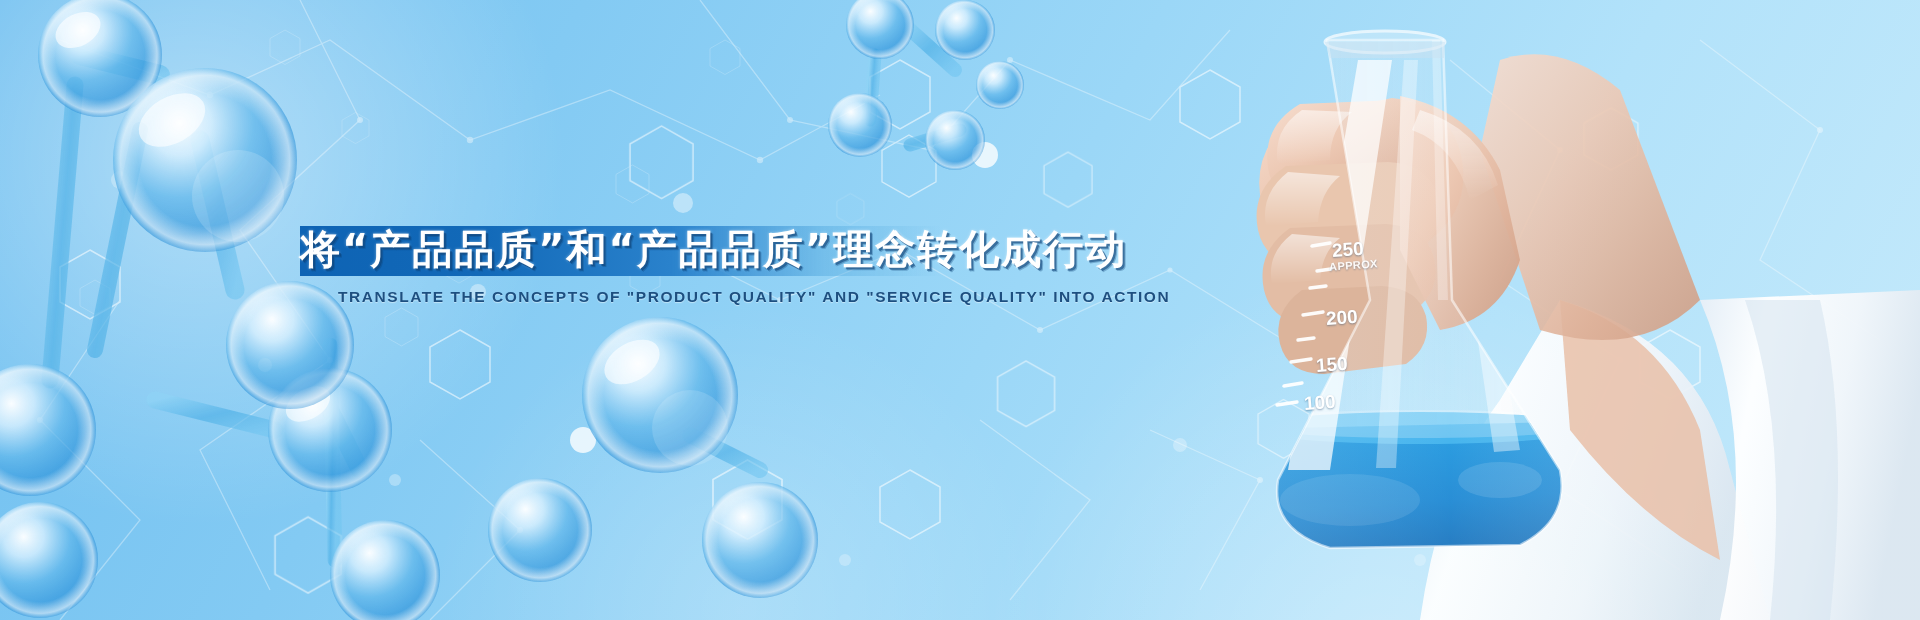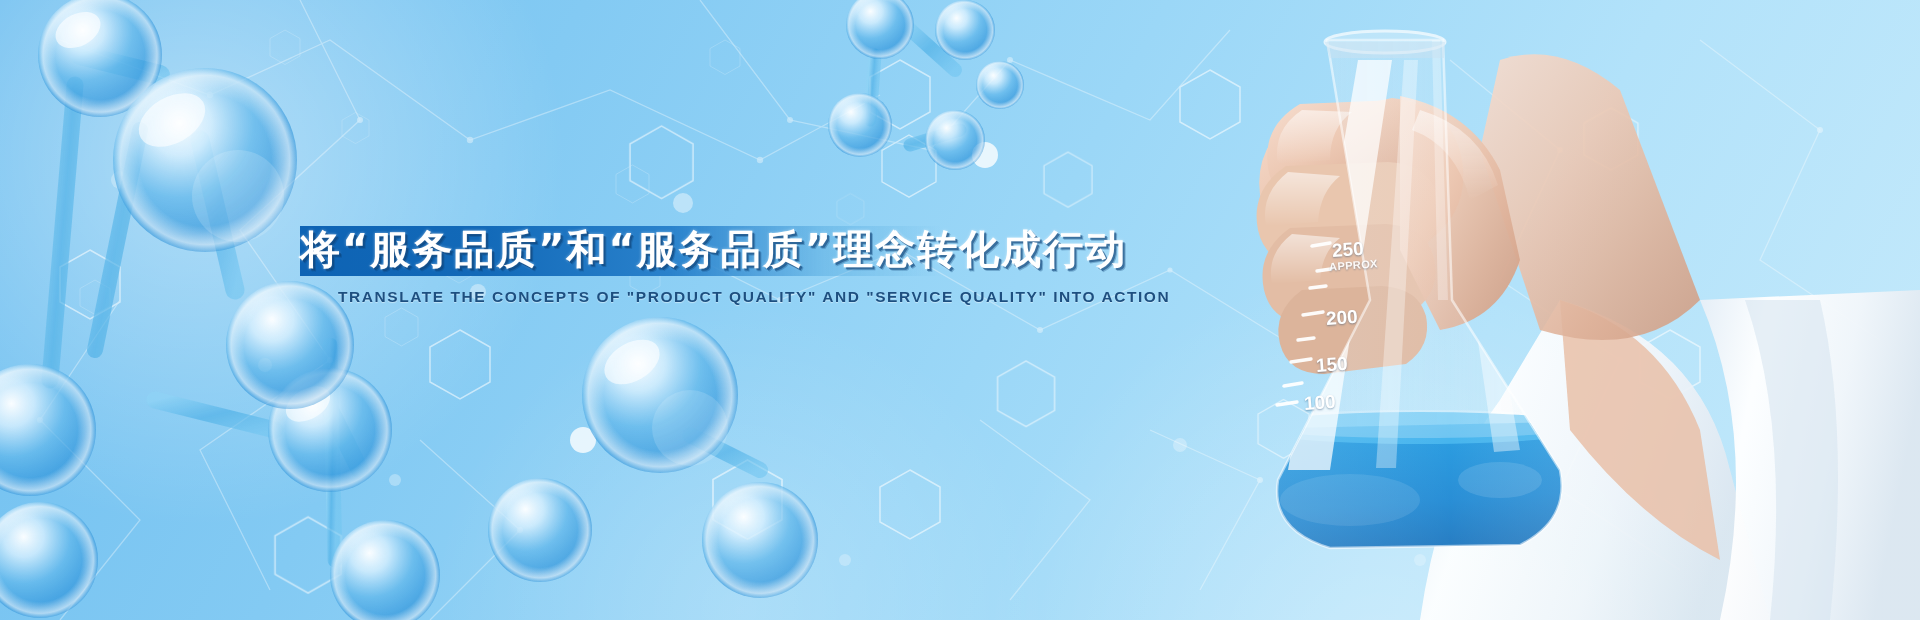--- a/index.html
+++ b/index.html
@@ -353,17 +353,17 @@
   </svg>
 
   <div class="mark mark-250">250</div>
   <div class="mark mark-approx">APPROX</div>
   <div class="mark mark-200">200</div>
   <div class="mark mark-150">150</div>
   <div class="mark mark-100">100</div>
 
   <div id="text-block">
     <div id="headline-bar"></div>
-    <div id="headline">将“服务品质”和“服务品质”理念转化成行动</div>
+    <div id="headline">将“产品品质”和“产品品质”理念转化成行动</div>
     <div id="subtitle">TRANSLATE THE CONCEPTS OF "PRODUCT QUALITY" AND "SERVICE QUALITY" INTO ACTION</div>
   </div>
 
 </div>
 
 </body></html>

